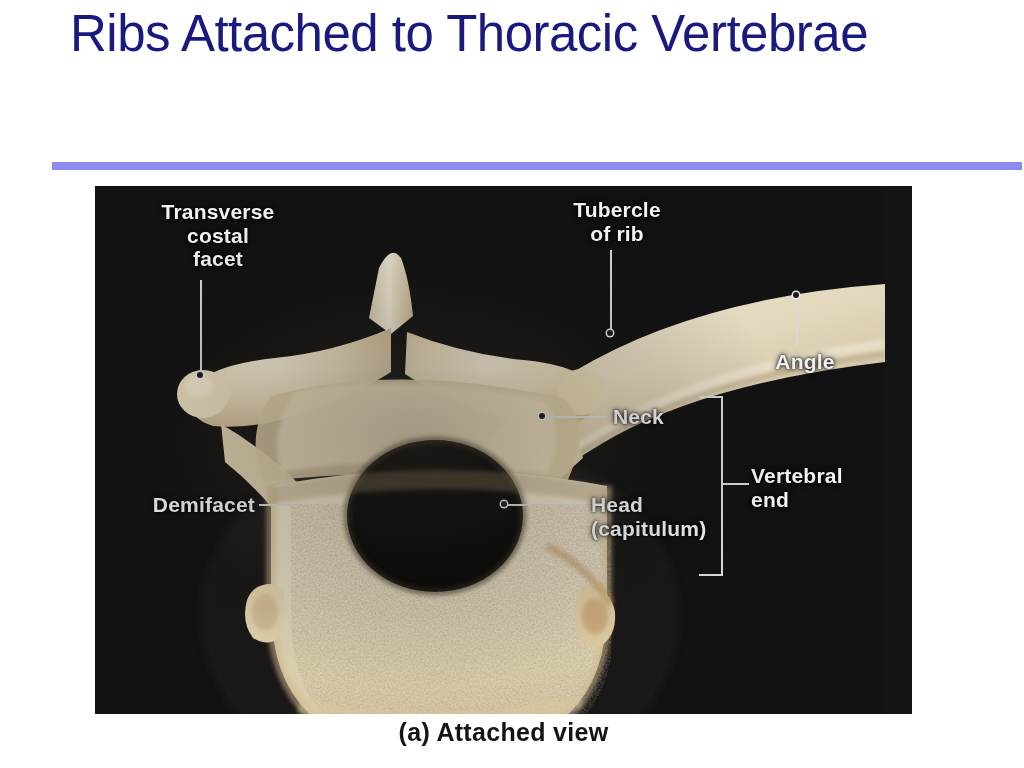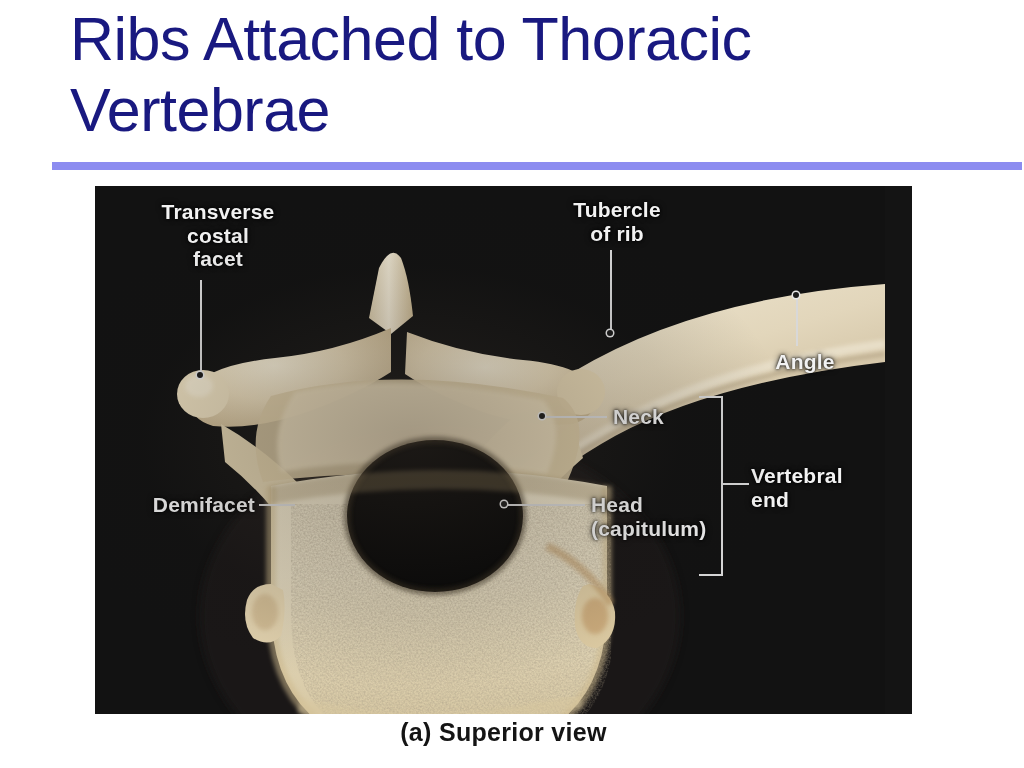--- a/index.html
+++ b/index.html
@@ -14,21 +14,21 @@
     overflow: hidden;
     font-family: "Liberation Sans", sans-serif;
   }
 
   
   #slide-title {
     position: absolute;
     left: 70px;
     top: 4px;
     width: 880px;
-    font-size: 61px;
+    font-size: 51px;
     line-height: 1.16;
     font-weight: 400;
     color: #191980;
     letter-spacing: -0.5px;
     white-space: pre-line;
   }
 
   
   #title-divider {
     position: absolute;
@@ -279,13 +279,13 @@
     <div class="leader h" style="left:164px; top:318px; width:36px;"></div>
 
     <div class="bracket" style="left:604px; top:210px; width:22px; height:176px;"></div>
     <div class="leader h" style="left:626px; top:297px; width:28px;"></div>
     <div class="lbl" style="left:656px; top:278px; width:140px;">Vertebral
 end</div>
 
   </div>
 </div>
 
-<div id="figure-caption">(a) Superior view</div>
+<div id="figure-caption">(a) Attached view</div>
 
 </body></html>

